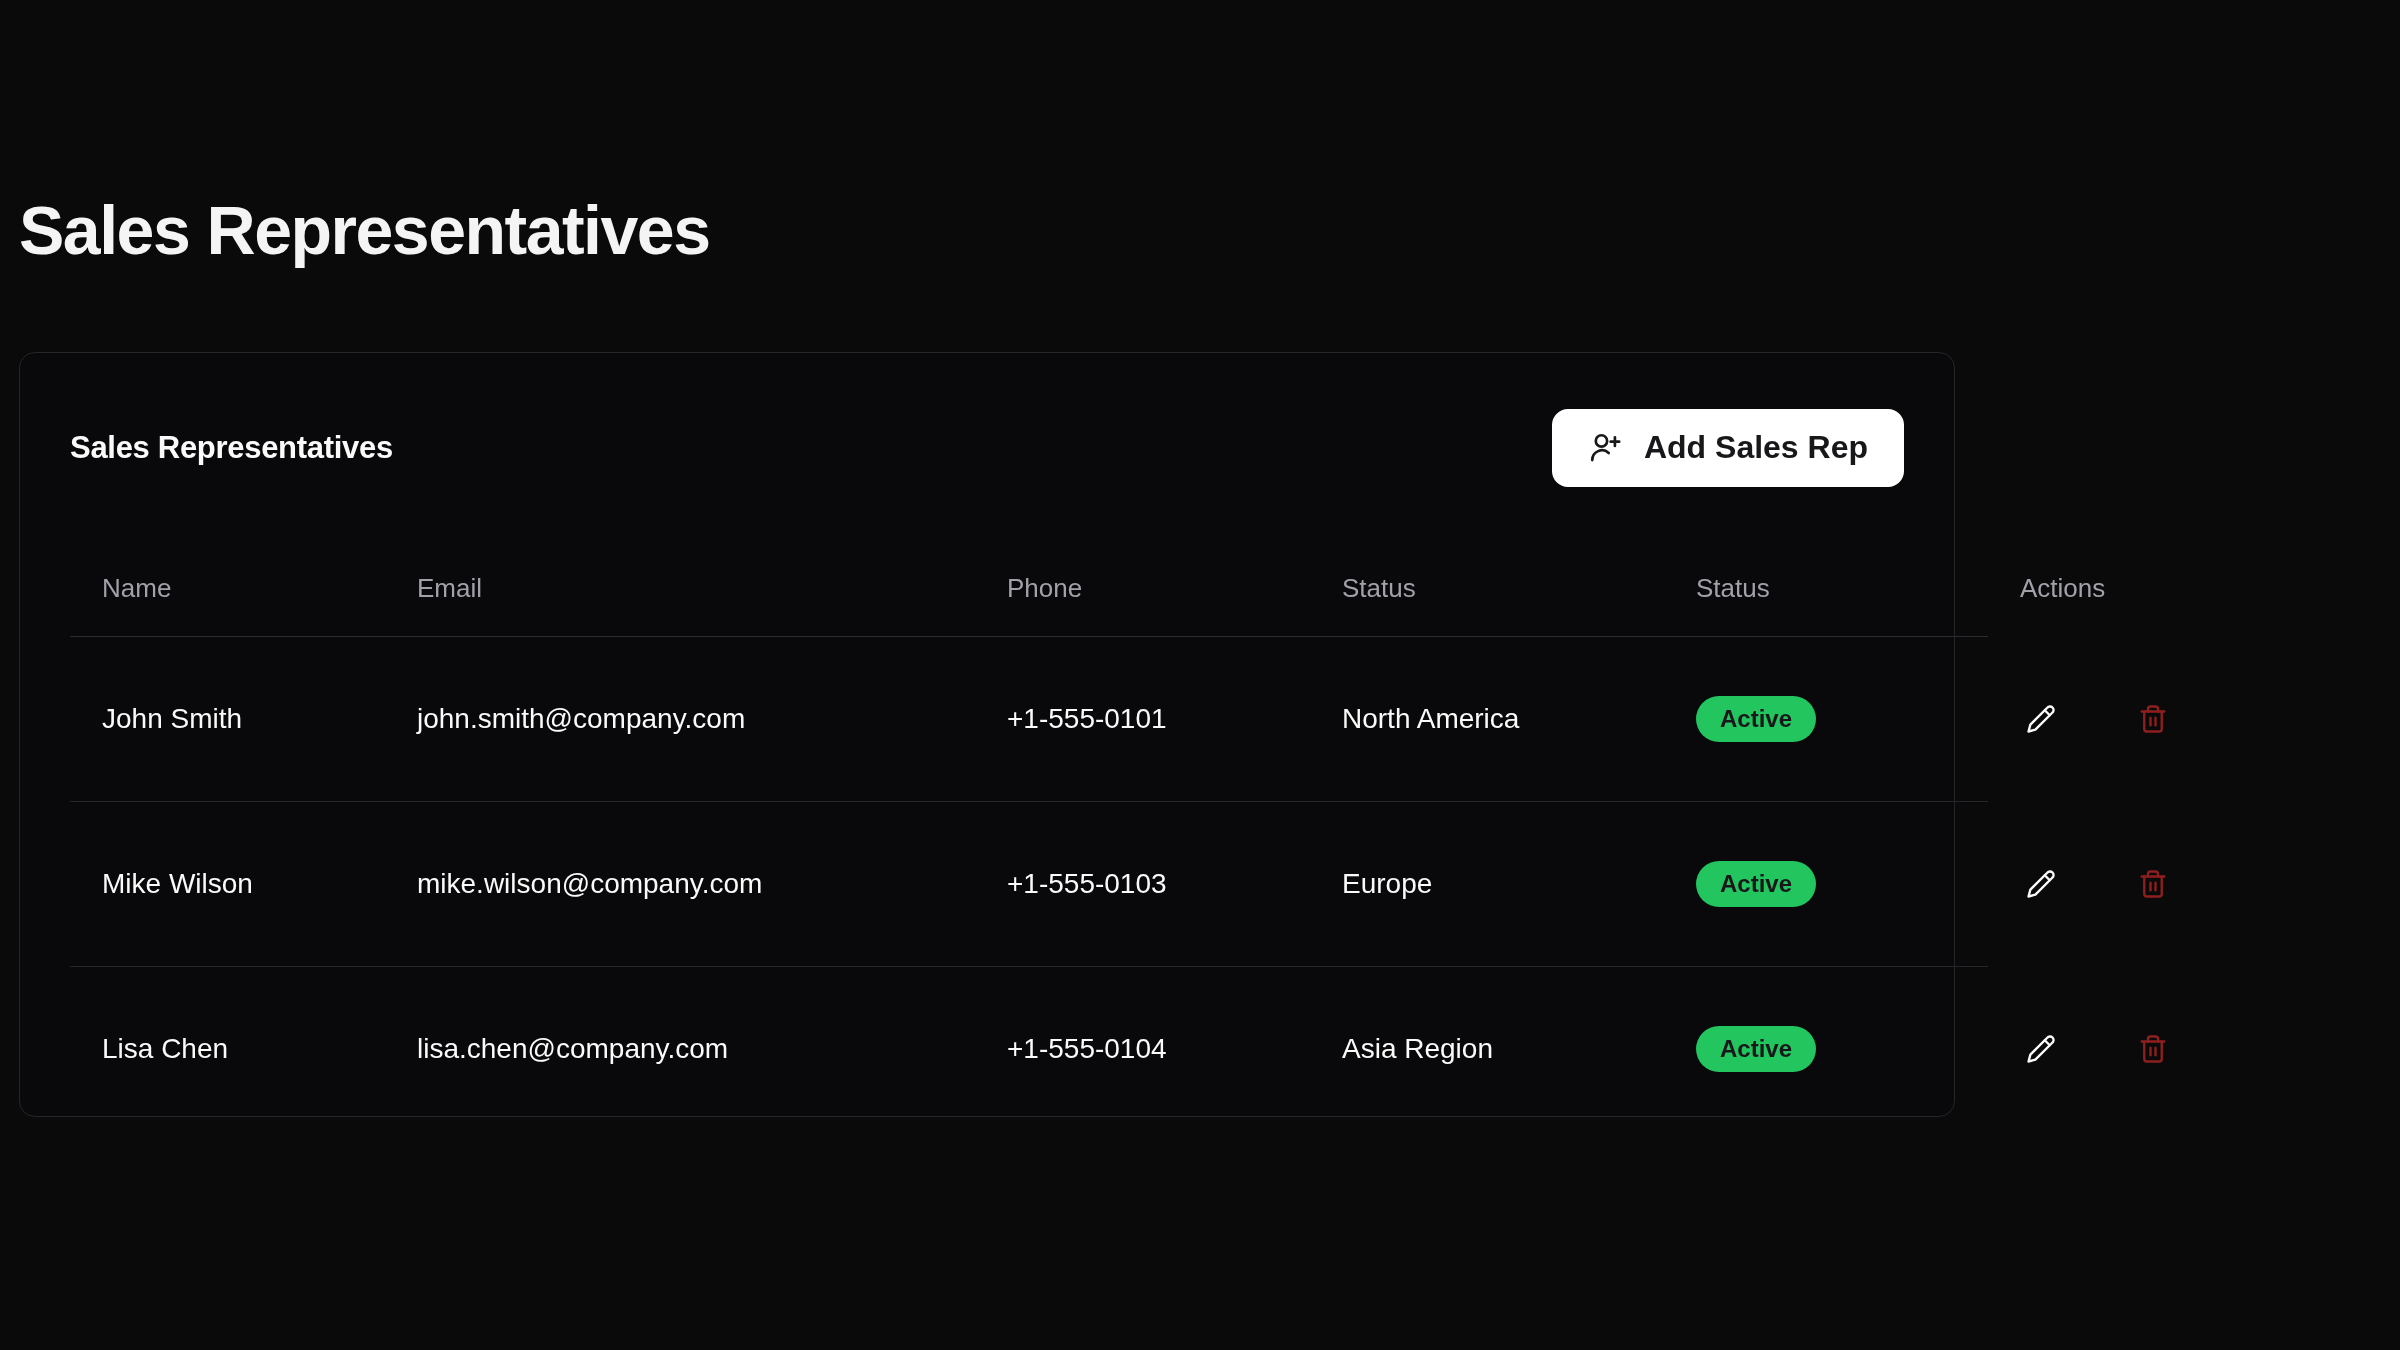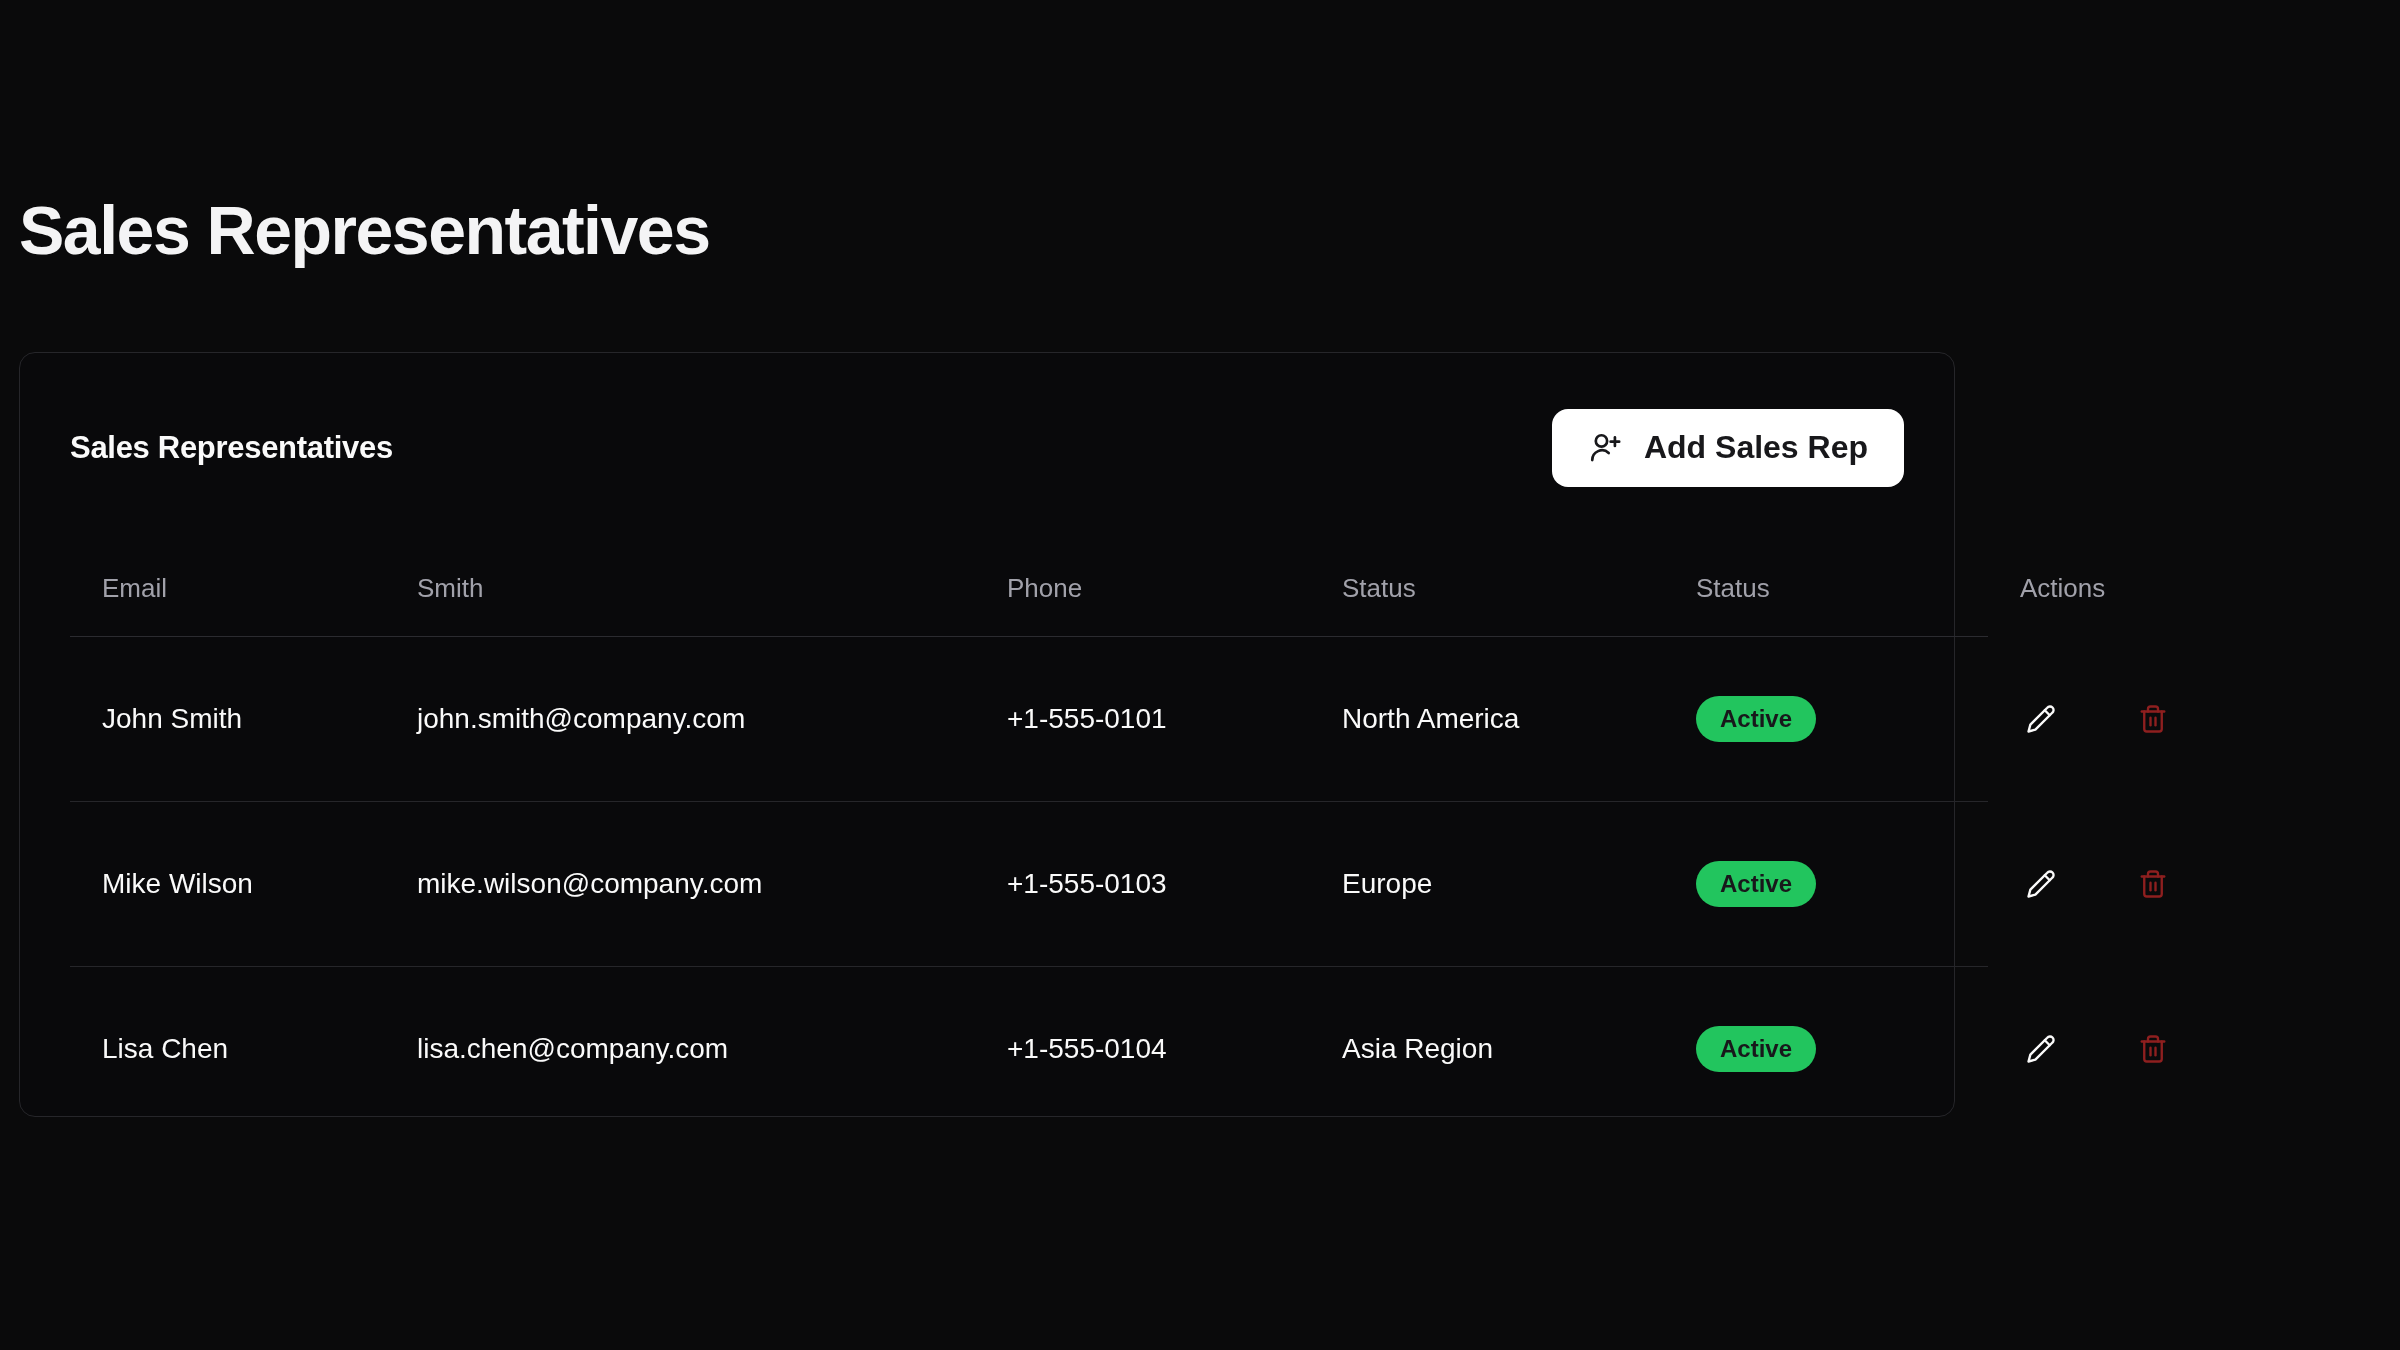--- a/index.html
+++ b/index.html
@@ -153,22 +153,22 @@
       <colgroup>
         <col class="c-name">
           <col class="c-email">
           <col class="c-phone">
         <col class="c-region">
           <col class="c-status">
           <col class="c-actions">
       </colgroup>
       <thead>
         <tr>
+          <th>Name</th>
           <th>Email</th>
-          <th>Smith</th>
           <th>Phone</th>
           <th>Status</th>
           <th>Status</th>
           <th>Actions</th>
         </tr>
       </thead>
       <tbody>
 
         <tr class="data-row">
           <td class="cell-name">John Smith</td>

